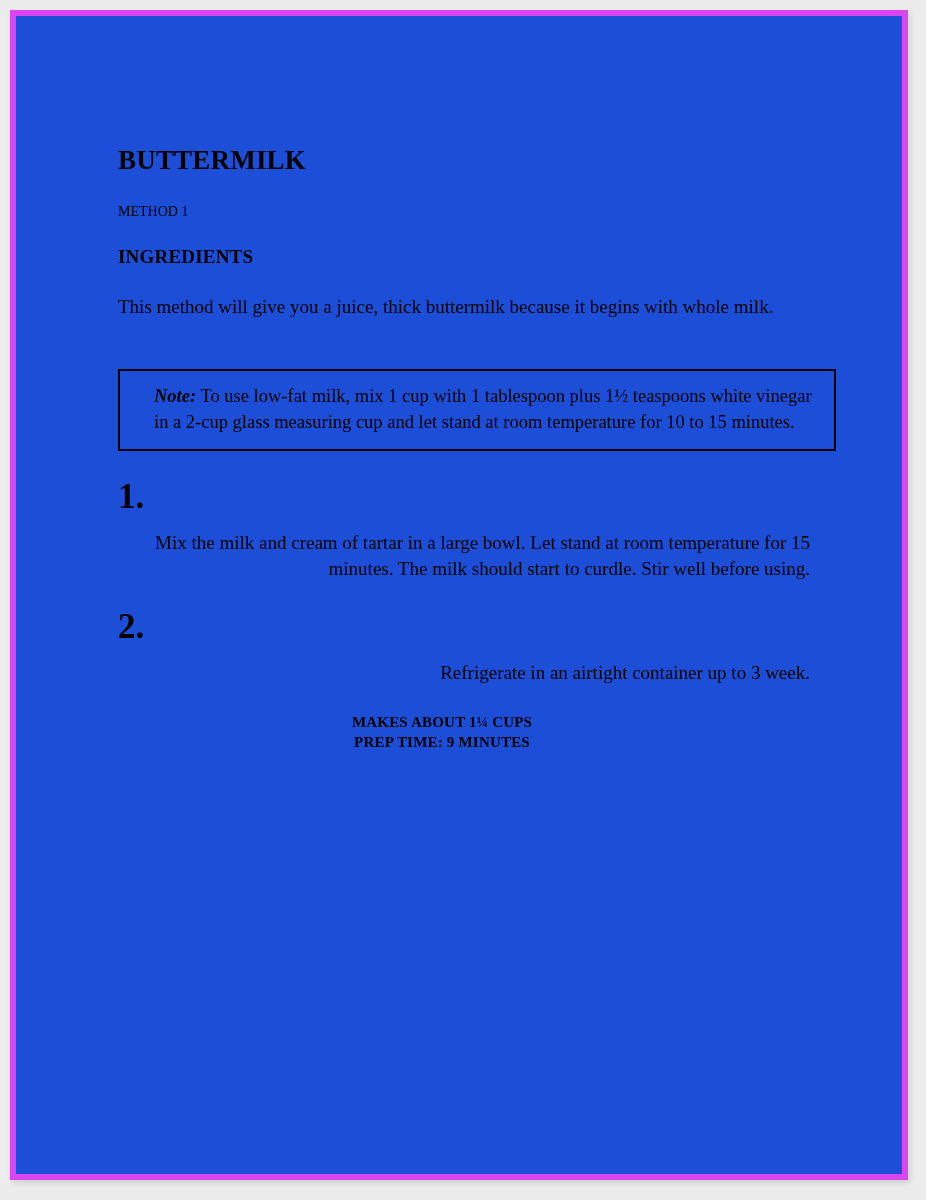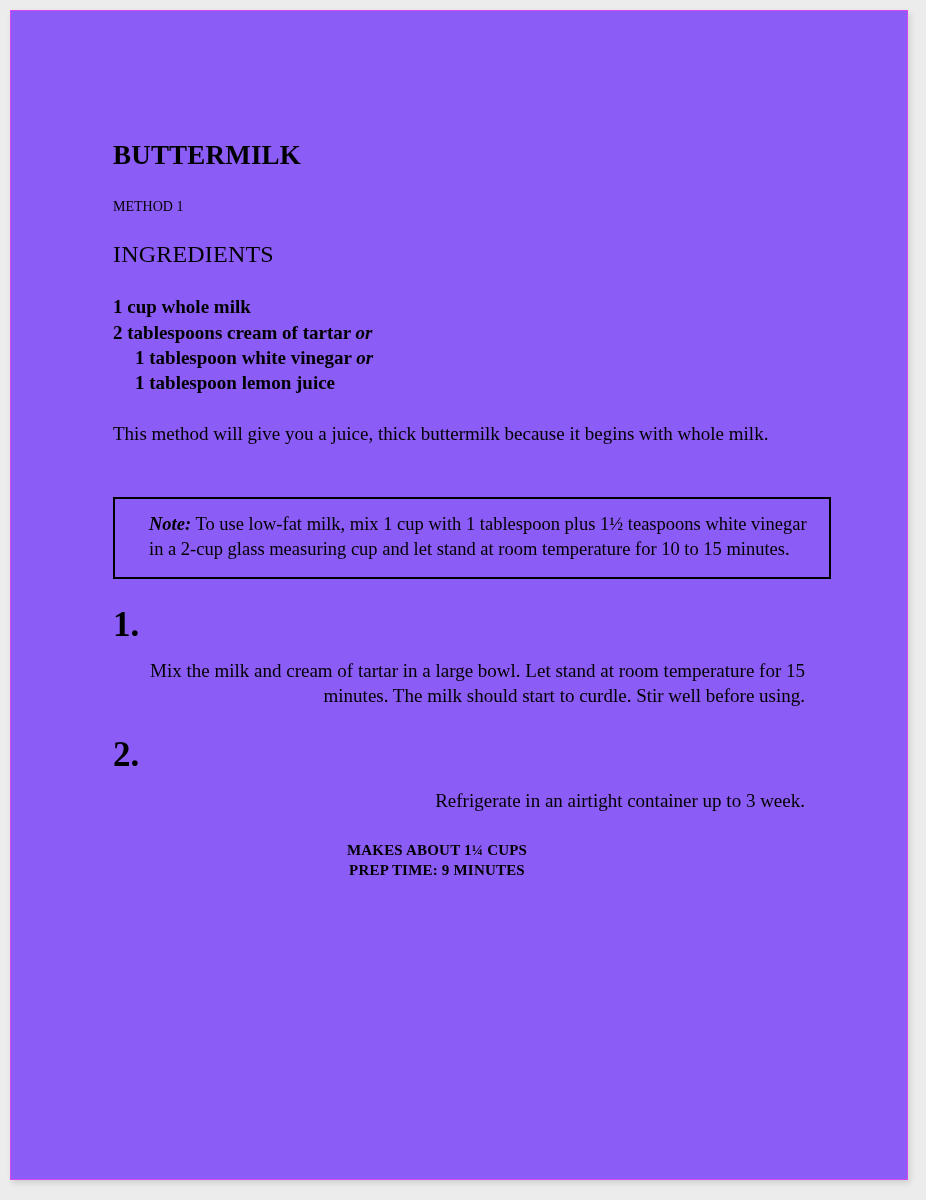--- a/index.html
+++ b/index.html
@@ -13,22 +13,22 @@
     font-family: "Liberation Serif", "DejaVu Serif", serif;
     -webkit-font-smoothing: antialiased;
   }
 
   .page {
     position: absolute;
     left: 10px;
     top: 10px;
     width: 898px;
     height: 1170px;
-    background: #8b5cf6;
-    border: 1px solid #d946ef;
+    background: #1d4ed8;
+    border: 6px solid #d946ef;
     box-sizing: border-box;
     box-shadow: 2px 3px 6px rgba(0,0,0,0.13);
     overflow: hidden;
   }
 
   .content {
     position: absolute;
     left: 102px;
     top: 130px;
     width: 700px;
@@ -45,22 +45,22 @@
 
   .method-line {
     font-size: 14px;
     font-weight: normal;
     color: #000;
     margin: 28px 0 0 0;
     line-height: 1.15;
   }
 
   .ingredients-heading {
-    font-size: 24px;
-    font-weight: normal;
+    font-size: 19px;
+    font-weight: bold;
     color: #000;
     margin: 26px 0 0 0;
     letter-spacing: 0.2px;
     line-height: 1.15;
   }
 
   .ingredient-list {
     list-style: none;
     margin: 26px 0 0 0;
     padding: 0;
@@ -141,34 +141,20 @@
 
 <div class="page">
   <div class="content">
 
     <h1 class="recipe-title">BUTTERMILK</h1>
 
     <p class="method-line">METHOD 1</p>
 
     <h2 class="ingredients-heading">INGREDIENTS</h2>
 
-    <ul class="ingredient-list">
-      <li class="ingredient-item">
-        <span>1 cup whole milk</span><em></em>
-      </li>
-      <li class="ingredient-item">
-        <span>2 tablespoons cream of tartar </span><em>or</em>
-      </li>
-      <li class="ingredient-item indented">
-        <span>1 tablespoon white vinegar </span><em>or</em>
-      </li>
-      <li class="ingredient-item indented">
-        <span>1 tablespoon lemon juice</span><em></em>
-      </li>
-    </ul>
 
     <p class="intro-paragraph">This method will give you a juice, thick buttermilk because it begins with whole milk.</p>
 
     <div class="note-box">
       <p class="note-text">
         <span class="note-label">Note:</span><span> To use low-fat milk, mix 1 cup with 1 tablespoon plus 1½ teaspoons white vinegar in a 2-cup glass measuring cup and let stand at room temperature for 10 to 15 minutes.</span>
       </p>
     </div>
 
     <div class="step">

